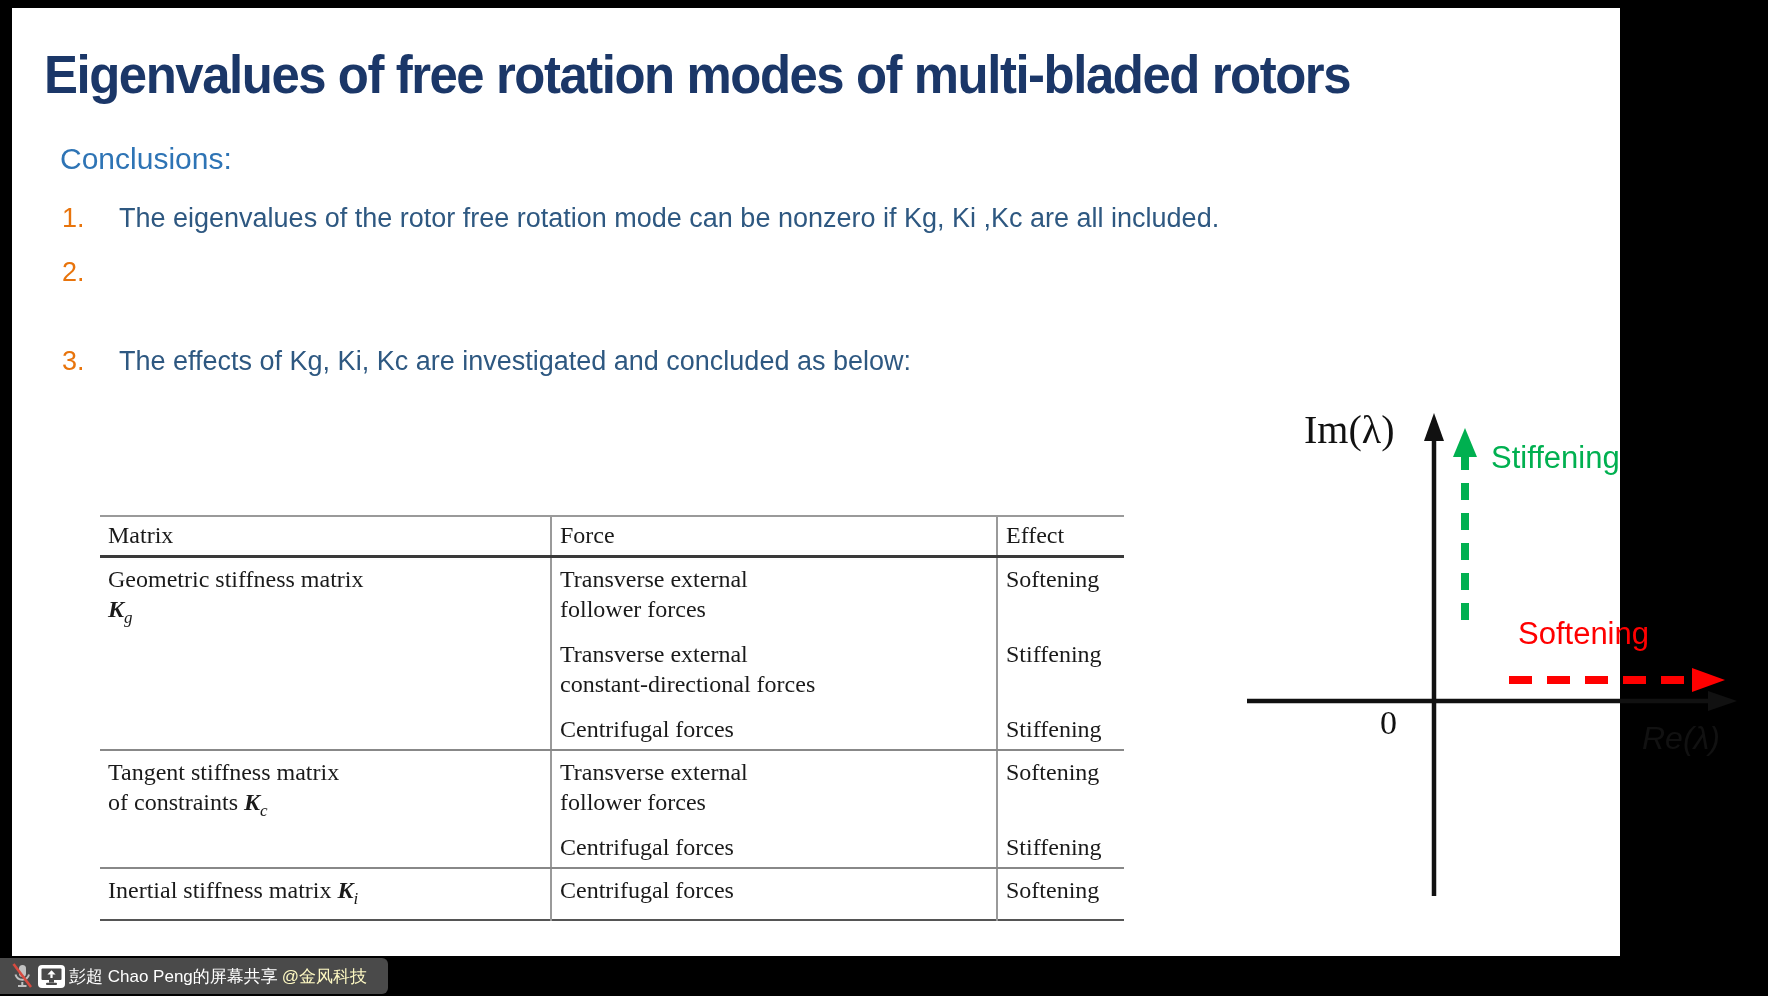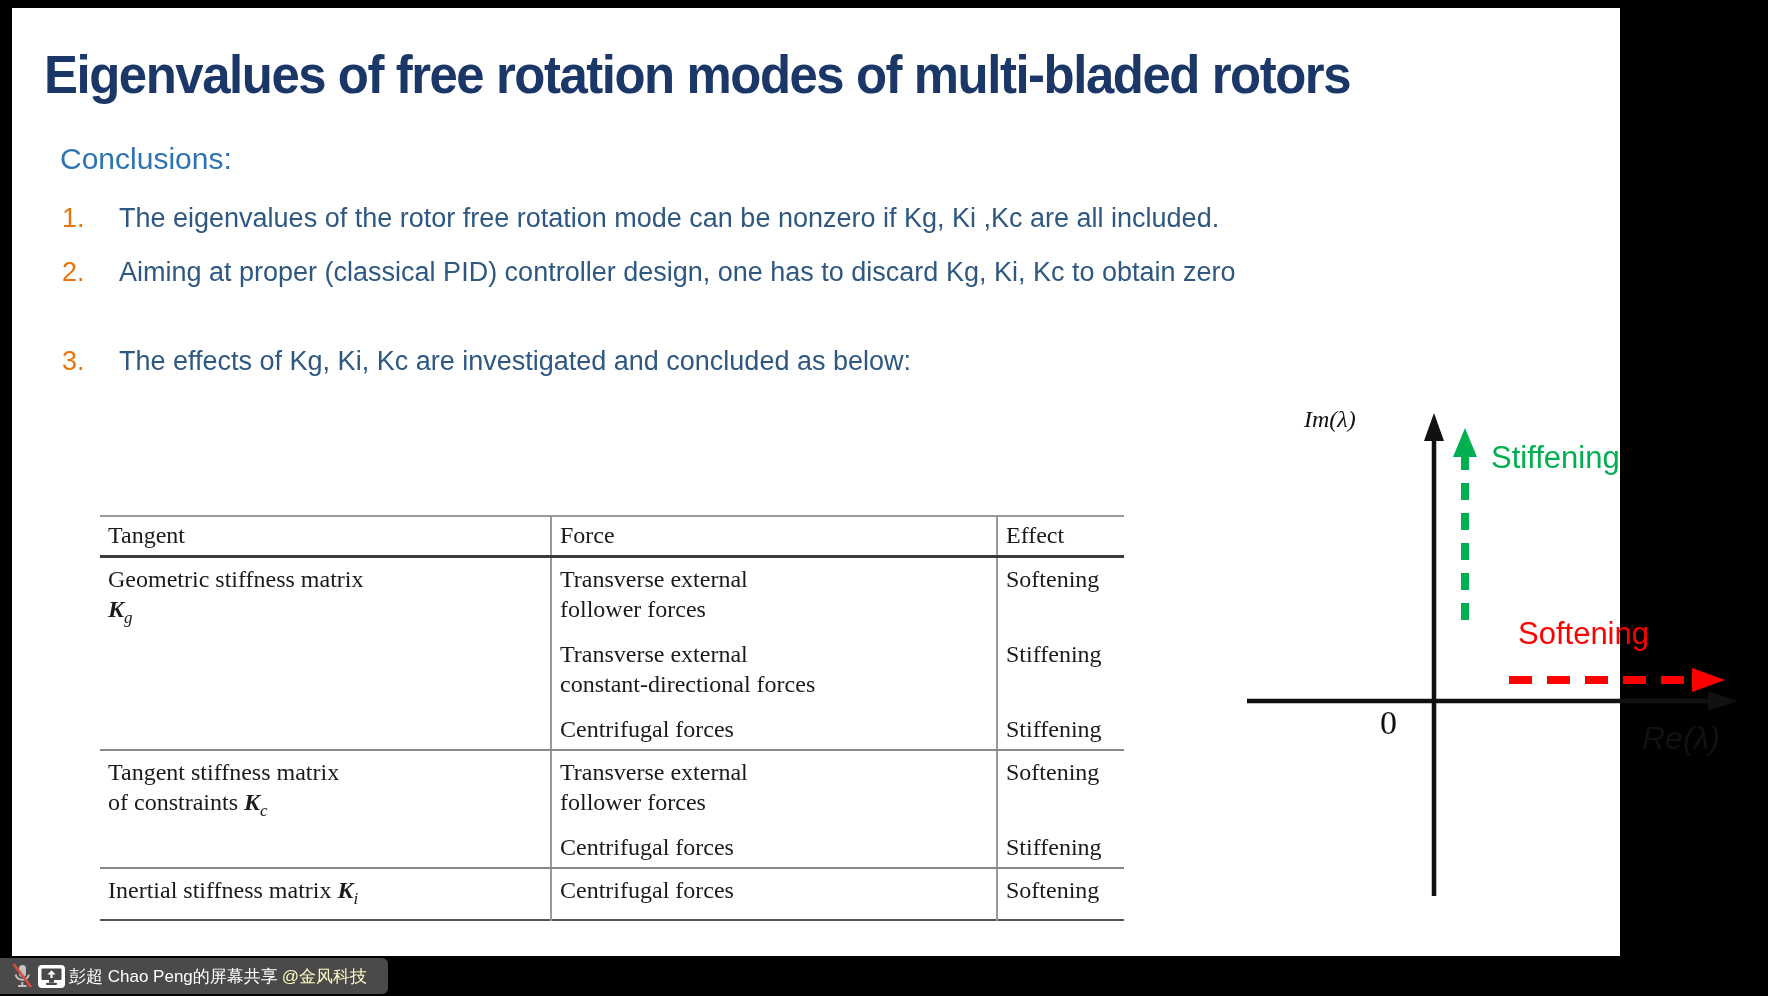--- a/index.html
+++ b/index.html
@@ -23,21 +23,21 @@
   .tbl .vsep{border-left:2px solid #9a9a9a;}
   .tbl tr.gend>td{border-bottom:2px solid #888;}
   .tbl td.rsp{border-bottom:2px solid #888;}
   .tbl .sym{font-weight:bold;font-style:italic;}
   .tbl sub{font-size:17px;font-style:italic;}
   .pt2{padding-top:10px !important;}
 
   
   .diagram{position:absolute;left:1180px;top:395px;width:575px;height:505px;}
   .dlabel{position:absolute;white-space:nowrap;}
-  .im{left:1292px;top:398px;font-family:"Liberation Serif",serif;font-style:italic;font-size:24px;color:#111;}
+  .im{left:1292px;top:398px;font-family:"Liberation Serif",serif;font-size:40px;color:#111;}
   .re{left:1630px;top:712px;font-family:Liberation Sans, sans-serif;font-style:italic;font-size:32px;color:#111;}
   .zero{left:1368px;top:696px;font-family:"Liberation Serif",serif;font-size:34px;color:#111;}
   .stiff{left:1479px;top:432px;font-size:31px;color:#00B050;}
   .soft{left:1506px;top:608px;font-size:31px;color:#FF0000;}
 
   
   .bottom-strip{position:absolute;left:0;right:0;bottom:0;height:40px;background:#000;}
   .pill{position:absolute;left:0;top:958px;width:388px;height:36px;background:#4A4A4A;border-radius:0 6px 6px 0;display:flex;align-items:center;gap:4px;padding-left:10px;box-sizing:border-box;}
   .pill .txt{color:#fff;font-size:17px;white-space:nowrap;}
   .pill .mention{color:#fef9c3;font-size:17px;white-space:nowrap;}
@@ -54,40 +54,39 @@
     <div class="item" style="left:50px;top:193px;">
       <span class="num">1.</span>
       <div class="body">
           <div>The eigenvalues of the rotor free rotation mode can be nonzero if Kg, Ki ,Kc are all included.</div>
         </div>
     </div>
 
     <div class="item" style="left:50px;top:247px;">
       <span class="num">2.</span>
       <div class="body">
-        <div>Aiming at proper (classical PID) controller design, one has to discard Kg, Ki, Kc to obtain zero</div>
       </div>
     </div>
 
     <div class="item" style="left:50px;top:336px;">
       <span class="num">3.</span>
       <div class="body">
           <div>The effects of Kg, Ki, Kc are investigated and concluded as below:</div>
         </div>
     </div>
 
     <table class="tbl">
       <colgroup>
           <col class="c1">
           <col class="c2">
           <col class="c3">
         </colgroup>
       <tbody>
           <tr>
-        <th>Tangent</th>
+        <th>Matrix</th>
         <th class="vsep">Force</th>
         <th class="vsep">Effect</th>
       </tr>
 
       <tr>
         <td class="rsp" rowspan="3">
           <div>Geometric stiffness matrix</div>
           <div><span></span><span class="sym">K</span><sub>g</sub></div>
         </td>
         <td class="vsep">

